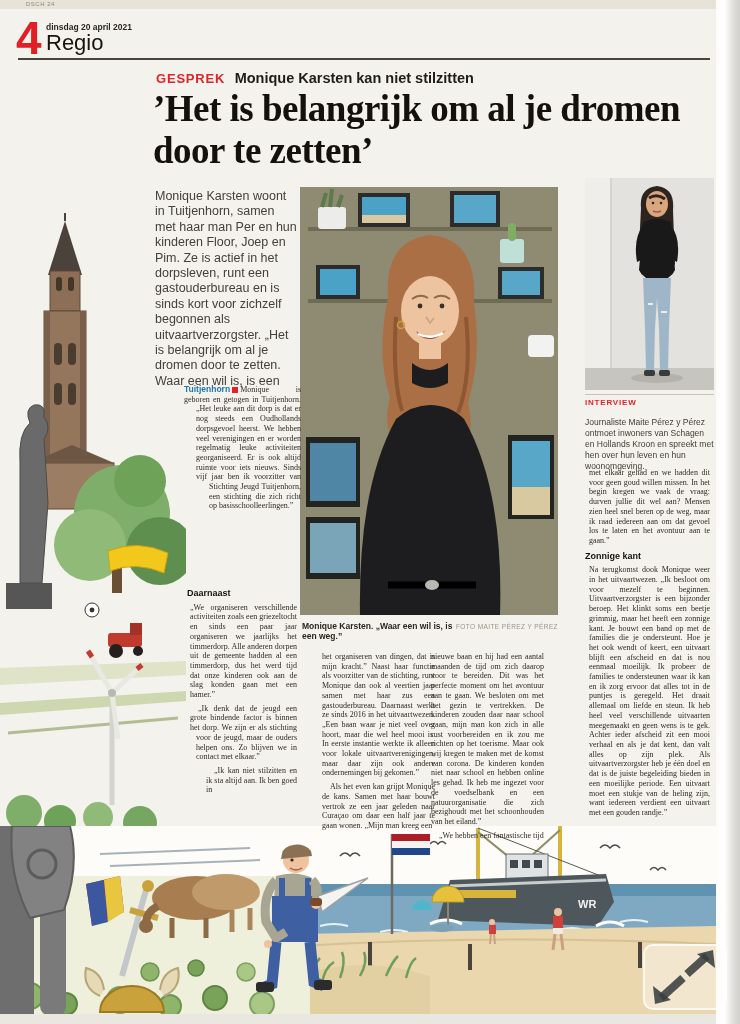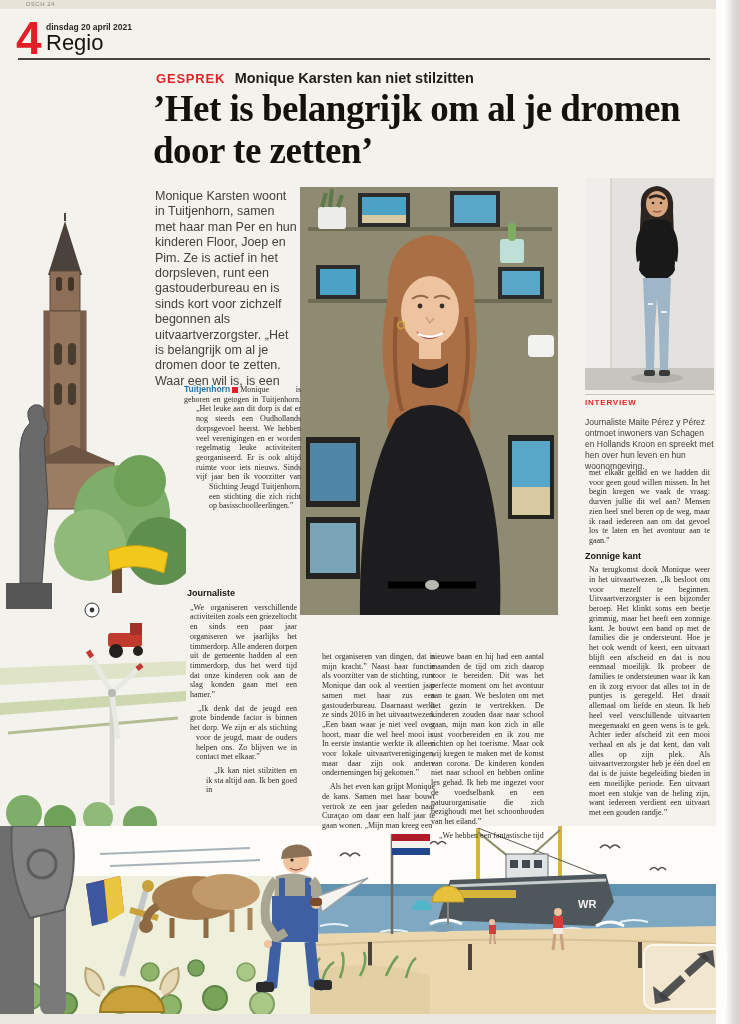--- a/index.html
+++ b/index.html
@@ -167,21 +167,21 @@
     <span class="fl" style="width:13px;height:70px"></span>
     <span class="fl" style="width:26px;height:46px"></span>
     <span class="fl" style="width:48px;height:56px"></span>
     <span class="lede-label">Tuitjenhorn</span><span class="redsq"></span><span>Monique is geboren en getogen in Tuitjenhorn. „Het leuke aan dit dorp is dat er nog steeds een Oudhollands dorpsgevoel heerst. We hebben veel verenigingen en er worden regelmatig leuke activiteiten georganiseerd. Er is ook altijd ruimte voor iets nieuws. Sinds vijf jaar ben ik voorzitter van Stichting Jeugd Tuitjenhorn, een stichting die zich richt op basisschoolleerlingen.”</span>
   </div>
 
   <div id="timBox" class="abs serifcol">
     <span class="fl" style="width:1px;height:158px"></span>
     <span class="fl" style="width:10px;height:34px"></span>
     <span class="fl" style="width:20px;height:62px"></span>
-    <p class="subhead">Journaliste</p>
+    <p class="subhead">Daarnaast</p>
     <p>„We organiseren verschillende activiteiten zoals een griezeltocht en sinds een paar jaar organiseren we jaarlijks het timmerdorp. Alle anderen dorpen uit de gemeente hadden al een timmerdorp, dus het werd tijd dat onze kinderen ook aan de slag konden gaan met een hamer.”</p>
     <p class="ind">„Ik denk dat de jeugd een grote bindende factor is binnen het dorp. We zijn er als stichting voor de jeugd, maar de ouders helpen ons. Zo blijven we in contact met elkaar.”</p>
     <p class="ind">„Ik kan niet stilzitten en ik sta altijd aan. Ik ben goed in</p>
   </div>
 
   <svg id="photoMain" class="abs photo" viewBox="0 0 258 428">
     <rect width="258" height="428" fill="#8e8b72"></rect>
     <g>
       <rect x="8" y="40" width="244" height="4" fill="#6f6c55"></rect>
       <rect x="8" y="112" width="244" height="4" fill="#6f6c55"></rect>
@@ -221,20 +221,24 @@
       <circle cx="101" cy="138" r="3.5" fill="none" stroke="#c9a23c" stroke-width="1.5"></circle>
       <rect x="120" y="156" width="20" height="18" fill="#e3b astp" opacity="0"></rect>
       <rect x="119" y="156" width="22" height="16" fill="#eec3a0"></rect>
       <path d="M60,428 Q58,300 96,232 Q112,218 130,218 Q150,218 164,232 Q204,302 200,428 Z" fill="#1d1d1f"></path>
       <path d="M112,176 Q130,190 148,176 L148,196 Q130,206 112,196 Z" fill="#1d1d1f"></path>
       <path d="M88,398 L176,398" stroke="#000000" stroke-width="7"></path>
       <ellipse cx="132" cy="398" rx="7" ry="5" fill="#b9b9b4"></ellipse>
     </g>
   </svg>
 
+  <div class="abs caption">
+    <span class="cap">Monique Karsten. „Waar een wil is, is een weg.”</span>
+    <span class="credit">FOTO MAITE PÉREZ Y PÉREZ</span>
+  </div>
 
   <div id="col2" class="abs serifcol">
     <p>het organiseren van dingen, dat is mijn kracht.” Naast haar functie als voorzitter van de stichting, runt Monique dan ook al veertien jaar samen met haar zus een gastouderbureau. Daarnaast werkt ze sinds 2016 in het uitvaartwezen. „Een baan waar je niet veel over hoort, maar die wel heel mooi is. In eerste instantie werkte ik alleen voor lokale uitvaartverenigingen, maar daar zijn ook andere ondernemingen bij gekomen.”</p>
     <p class="ind">Als het even kan grijpt Monique de kans. Samen met haar bouwt vertrok ze een jaar geleden naar Curaçao om daar een half jaar te gaan wonen. „Mijn man kreeg een</p>
   </div>
   <div id="col3" class="abs serifcol">
     <p>nieuwe baan en hij had een aantal maanden de tijd om zich daarop voor te bereiden. Dit was het perfecte moment om het avontuur aan te gaan. We besloten om met het gezin te vertrekken. De kinderen zouden daar naar school gaan, mijn man kon zich in alle rust voorbereiden en ik zou me richten op het toerisme. Maar ook wij kregen te maken met de komst van corona. De kinderen konden niet naar school en hebben online les gehad. Ik heb me ingezet voor de voedselbank en een natuurorganisatie die zich bezighoudt met het schoonhouden van het eiland.”</p>
     <p class="ind">„We hebben een fantastische tijd</p>
   </div>
   <div id="col4" class="abs serifcol">

